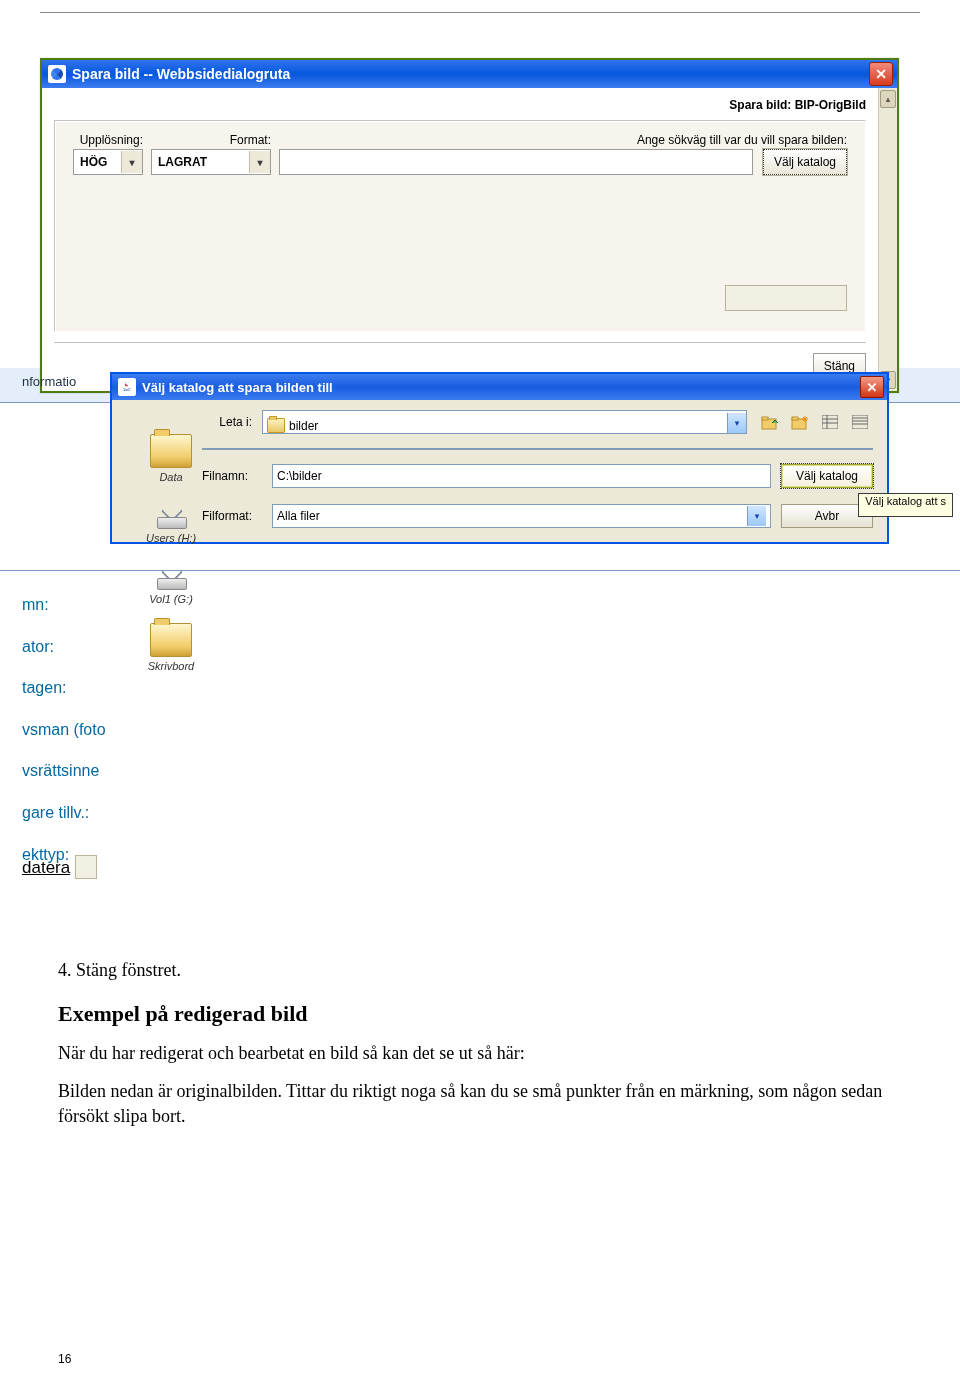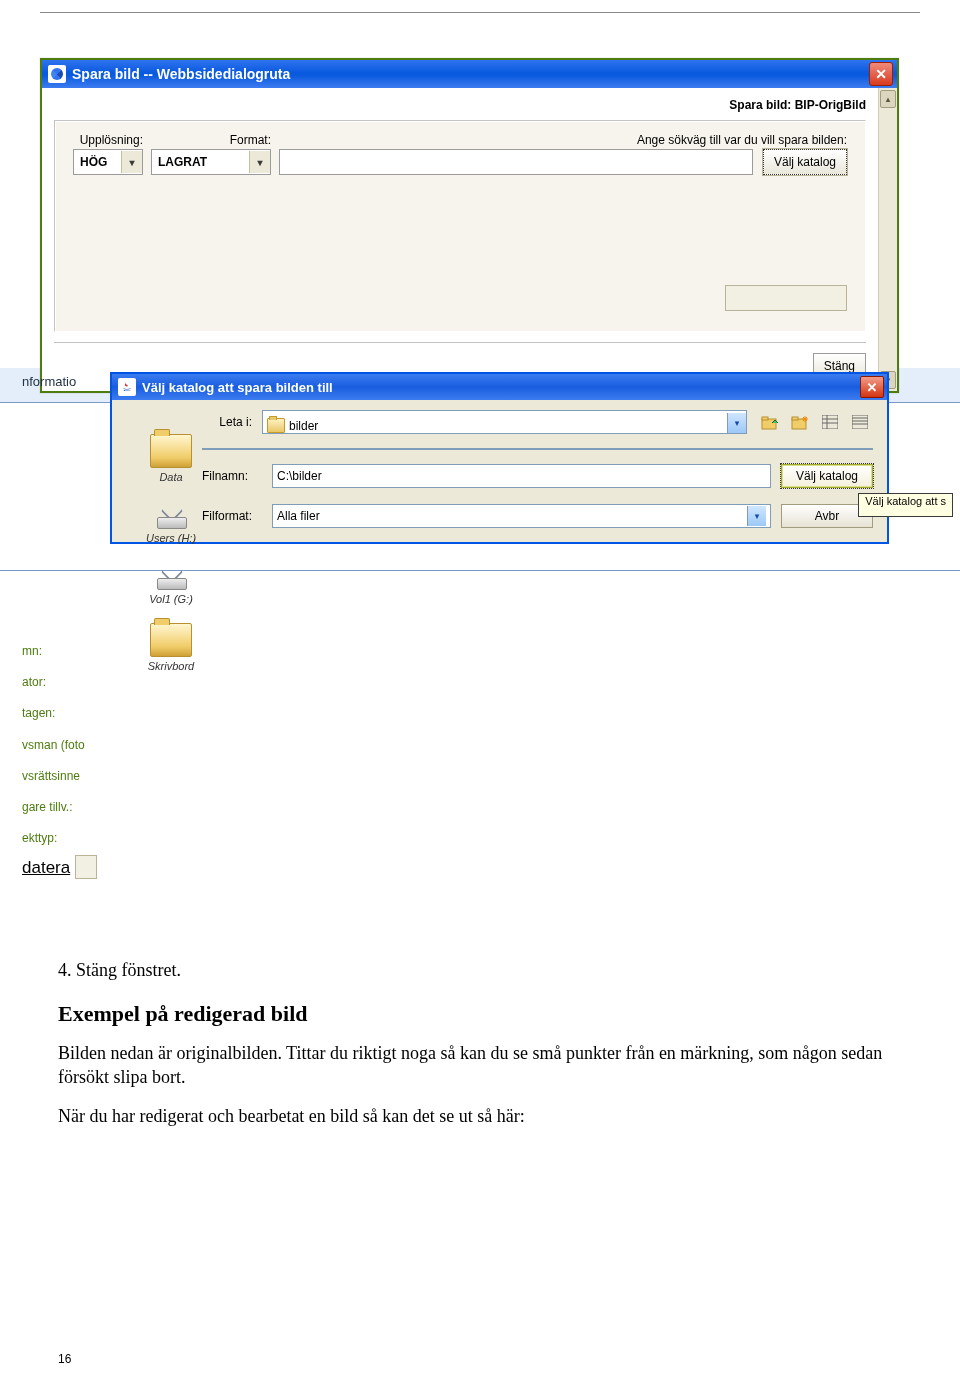--- a/index.html
+++ b/index.html
@@ -166,22 +166,22 @@
   .bg-strip{
     position:absolute;left:0;top:368px;width:960px;height:34px;
     background:#e4eefa;border-bottom:1px solid #7a99c6;z-index:0;
   }
   .bg-label1{
     position:absolute;left:22px;top:374px;font-size:13px;color:#234;
     z-index:1;
   }
   .hr-bottom {position:absolute;left:0;top:570px;width:960px;border-top:1px solid #7a99c6;z-index:0;}
   .left-labels{
-    position:absolute;left:22px;top:636px;width:90px;
-    font-size:12px;color:#4d7c0f;line-height:2.6;z-index:0;
+    position:absolute;left:22px;top:584px;width:90px;
+    font-size:16px;color:#0369a1;line-height:2.6;z-index:0;
   }
   .left-labels div{white-space:nowrap;overflow:hidden;}
   .update-link{
     position:absolute;left:22px;top:858px;color:#000000;font-size:17px;text-decoration:underline;z-index:0;
   }
   .update-box-cut{position:absolute;left:75px;top:855px;width:20px;height:22px;border:1px solid #b8b399;background:#f2efe3;z-index:0;}
 
   
   .dialog2{
     position:absolute;left:110px;top:372px;width:775px;
@@ -425,19 +425,19 @@
         </div>
       </div>
       <div class="tooltip">Välj katalog att s</div>
     </div>
   </div>
 </div>
 
 <div class="text-section">
   <div class="step">4.   Stäng fönstret.</div>
   <h3>Exempel på redigerad bild</h3>
+  <p>När du har redigerat och bearbetat en bild så kan det se ut så här:</p>
   <p>Bilden nedan är originalbilden. Tittar du riktigt noga så kan du se små punkter från en märkning, som någon sedan försökt slipa bort.</p>
-  <p>När du har redigerat och bearbetat en bild så kan det se ut så här:</p>
 </div>
 
 <div class="pagenum">16</div>
 
 </div>
 
 </body></html>

